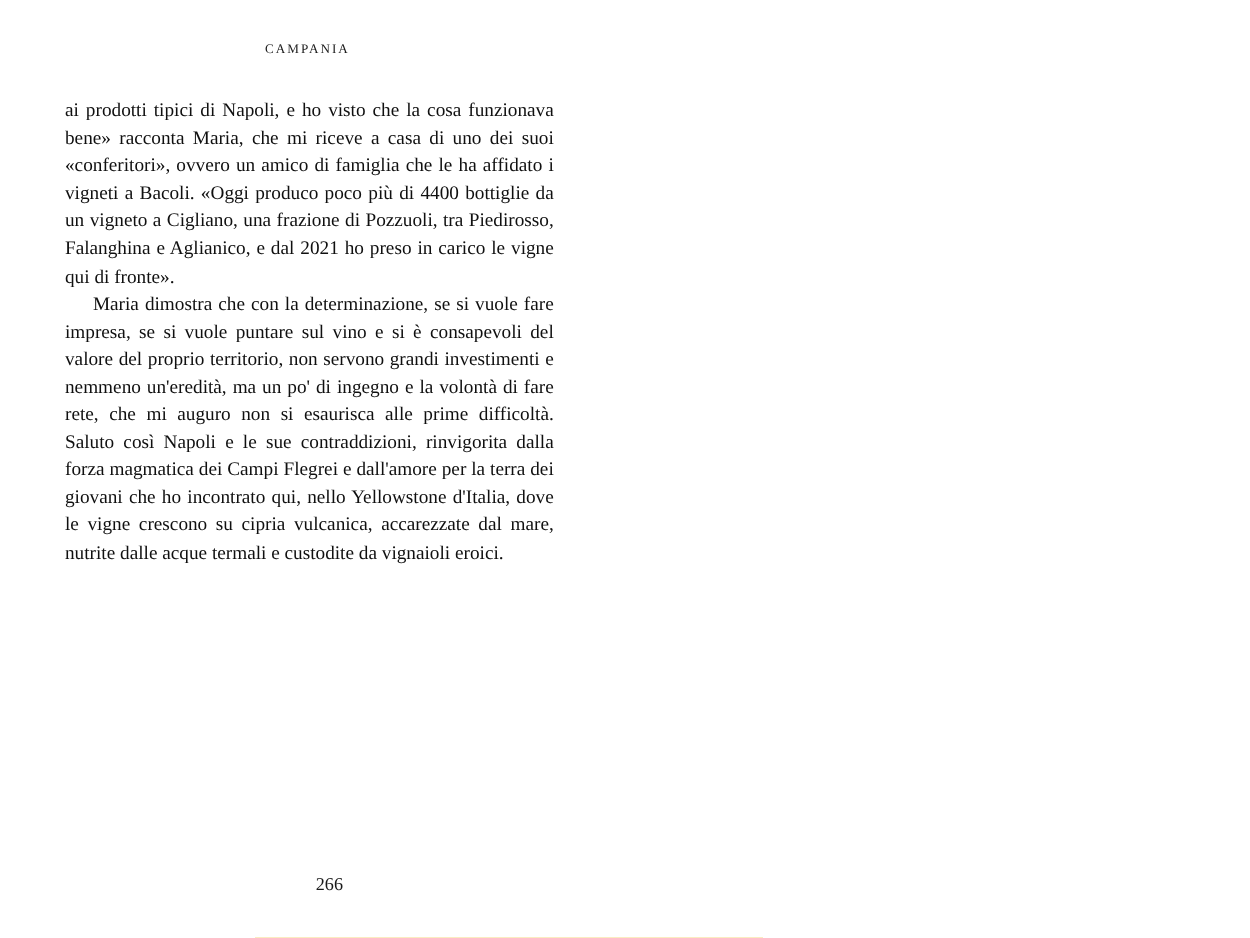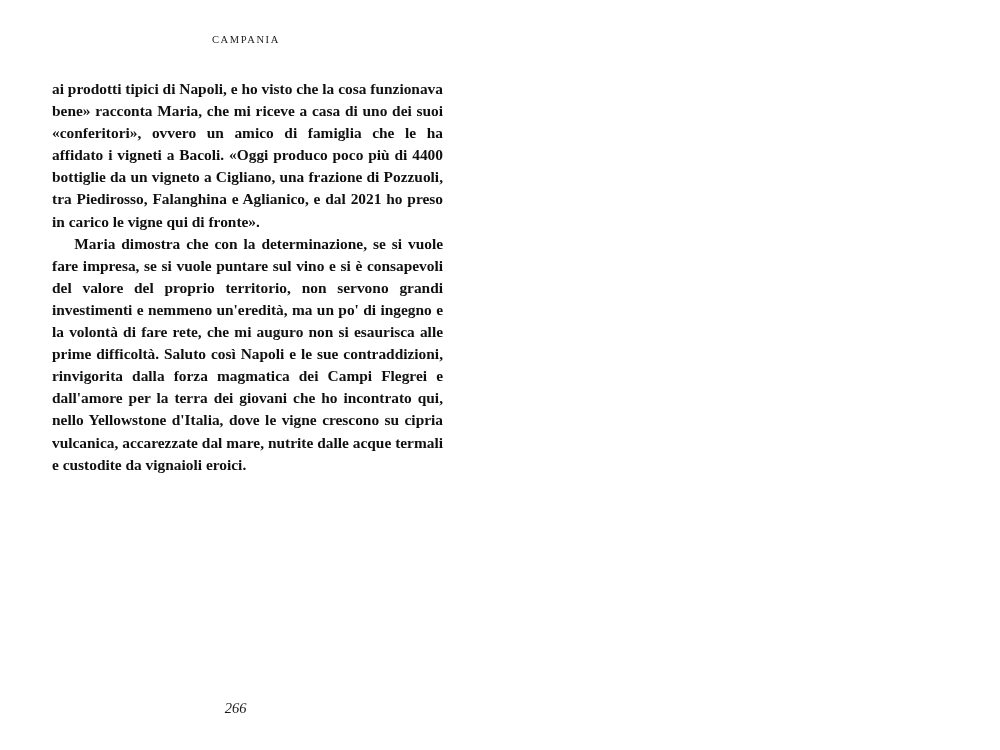--- a/index.html
+++ b/index.html
@@ -56,33 +56,32 @@
   }
   .column-left {
     left: 52px;
     top: 78px;
     width: 391px;
   }
 
   .column p {
     margin: 0;
     text-indent: 1.45em;
-    font-weight: bold;
   }
   .column p.no-indent { text-indent: 0; }
 
   
   .folio {
     position: absolute;
     top: 700px;
     font-size: 14.5px;
     color: #1a1a1a;
     text-align: center;
   }
-  .folio-left  { left: 40px;  width: 391px; font-style: italic; }
+  .folio-left  { left: 68px;  width: 391px; }
 </style>
 </head>
 <body>
 
 <div class="spread">
 
   <div class="page page-left">
 
     <div class="running-head">CAMPANIA</div>
 

